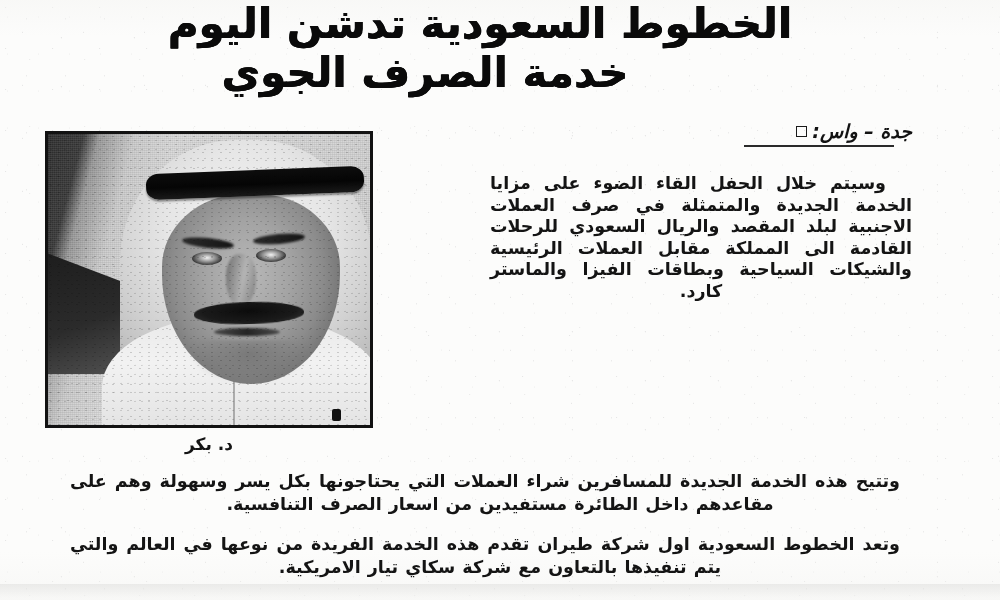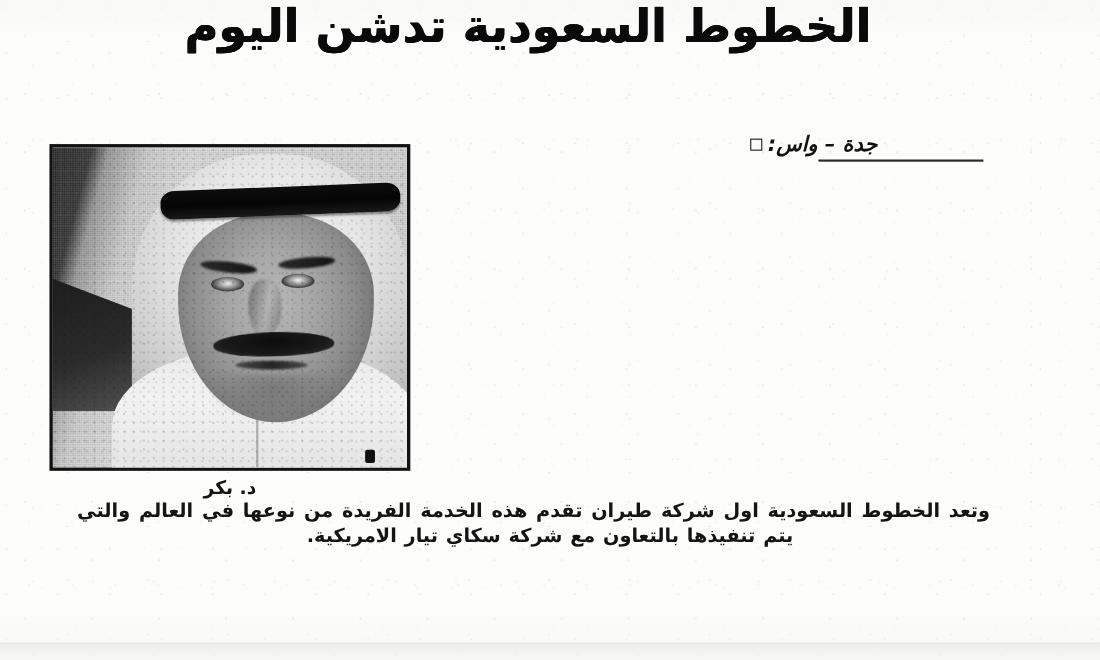--- a/index.html
+++ b/index.html
@@ -79,21 +79,21 @@
     top: 120px;
     right: 88px;
     width: 230px;
     text-align: left;
     z-index: 4;
   }
   #byline-row {
     display: flex;
     flex-direction: row-reverse;
     align-items: center;
-    justify-content: flex-start;
+    justify-content: flex-end;
     gap: 5px;
   }
   #byline-bullet {
     width: 9px;
     height: 9px;
     border: 1.6px solid #1a1a1a;
     background: transparent;
     display: inline-block;
     flex: 0 0 auto;
   }
@@ -328,20 +328,21 @@
 <body>
 
 <div id="page">
 
   <div id="paper-texture"></div>
   <div id="paper-vignette"></div>
   <div id="bottom-ghost"></div>
 
   <div id="headline" class="layer">
     <div id="headline-line-1" class="headline-line">الخطوط السعودية تدشن اليوم</div>
+    <div id="headline-line-2" class="headline-line">خدمة الصرف الجوي</div>
   </div>
 
   <div id="byline-block" class="layer">
     <div id="byline-row">
       <span id="byline-bullet"></span>
       <span id="byline-text">جدة – واس:</span>
     </div>
     <div id="byline-rule"></div>
   </div>
 
@@ -361,19 +362,21 @@
     <div id="photo-moustache"></div>
     <div id="photo-mouth"></div>
     <div id="photo-chin-shadow"></div>
     <div id="photo-igal"></div>
     <div id="photo-speck"></div>
   </div>
 
   <div id="photo-caption" class="layer">د. بكر</div>
 
   <div id="column-right" class="layer">
+    <p id="col-par-2" class="body-par">وسيتم خلال الحفل القاء الضوء على مزايا الخدمة الجديدة والمتمثلة في صرف العملات الاجنبية لبلد المقصد والريال السعودي للرحلات القادمة الى المملكة مقابل العملات الرئيسية والشيكات السياحية وبطاقات الفيزا والماستر كارد.</p>
   </div>
 
   <div id="column-bottom" class="layer">
+    <p id="bot-par-1" class="body-par">وتتيح هذه الخدمة الجديدة للمسافرين شراء العملات التي يحتاجونها بكل يسر وسهولة وهم على مقاعدهم داخل الطائرة مستفيدين من اسعار الصرف التنافسية.</p>
     <p id="bot-par-2" class="body-par">وتعد الخطوط السعودية اول شركة طيران تقدم هذه الخدمة الفريدة من نوعها في العالم والتي يتم تنفيذها بالتعاون مع شركة سكاي تيار الامريكية.</p>
   </div>
 
 </div>
 
 </body></html>

